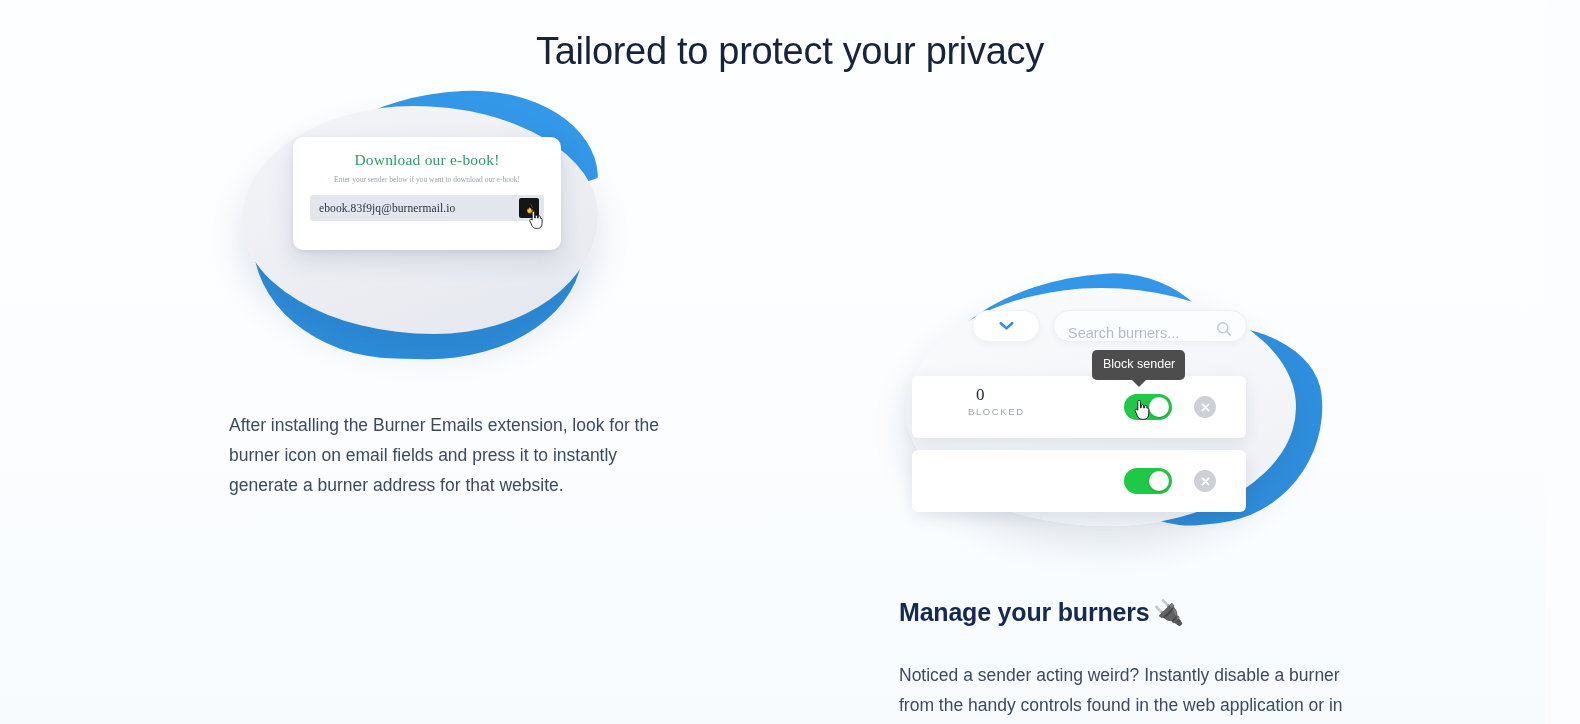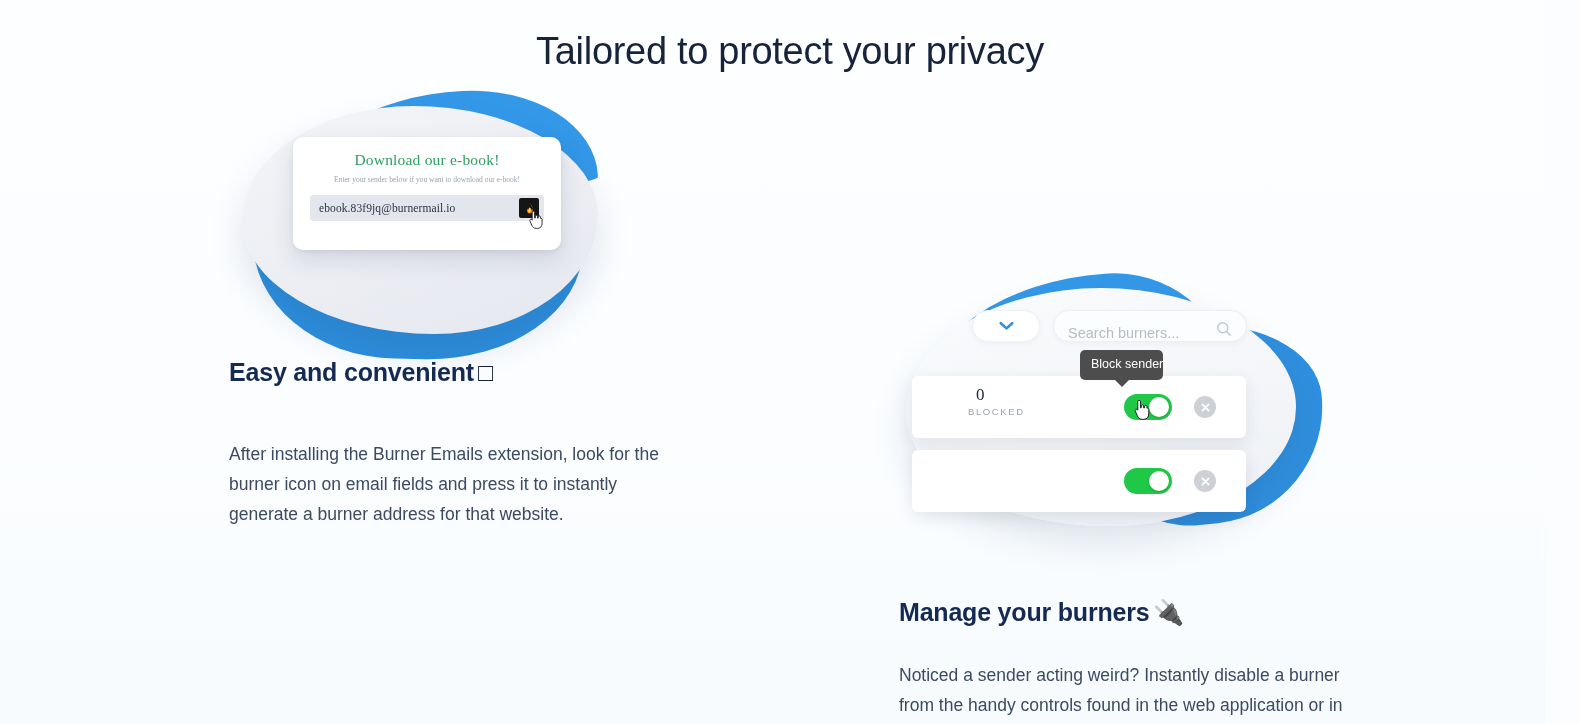--- a/index.html
+++ b/index.html
@@ -262,26 +262,26 @@
     border-radius: 50%;
     display: flex;
     align-items: center;
     justify-content: center;
   }
   #row-1 .del-btn { left: 282px; }
   #row-2 .del-btn { left: 282px; }
 
   .tooltip {
     position: absolute;
-    left: 184px; top: 78px;
+    left: 196px; top: 78px;
     background: #4d4d4d;
     color: #ffffff;
     font-size: 12.5px;
     line-height: 1;
-    padding: 8px 0 9px 11px;
+    padding: 8px 10px 9px 11px;
     border-radius: 5px;
     white-space: nowrap;
   }
   .tooltip::after {
     content: "";
     position: absolute;
     left: 50%;
     bottom: -7px;
     transform: translateX(-50%);
     border-left: 8px solid transparent;
@@ -320,23 +320,20 @@
         <span class="cursor-hand">
           <svg width="14" height="18" viewBox="0 0 14 18" aria-hidden="true">
             <path d="M3.2 1.4 C3.2 0.7 3.8 0.2 4.4 0.2 C5.1 0.2 5.6 0.7 5.6 1.4 L5.6 7.0 L6.3 7.0 L6.3 5.4 C6.3 4.8 6.8 4.3 7.4 4.3 C8.0 4.3 8.5 4.8 8.5 5.4 L8.5 7.1 L9.2 7.1 L9.2 5.9 C9.2 5.3 9.7 4.8 10.3 4.8 C10.9 4.8 11.4 5.3 11.4 5.9 L11.4 7.3 L12.0 7.3 C12.6 7.3 13.1 7.8 13.1 8.4 L13.1 12.4 C13.1 15.2 11.4 17.4 8.6 17.4 L7.2 17.4 C4.8 17.4 3.6 16.0 2.8 14.2 L0.9 10.0 C0.6 9.4 0.9 8.7 1.5 8.4 C2.1 8.1 2.8 8.4 3.1 9.0 L3.2 9.2 Z" fill="#ffffff" stroke="#1d1d1d" stroke-width="0.9" stroke-linejoin="round"></path>
           </svg>
         </span>
       </div>
     </div>
   </div>
 
   <div class="feature" id="feature-easy">
-    <h2 class="feature-title">
-      <span>Easy and convenient</span><span class="emoji">□</span>
-    </h2>
     <p class="feature-body">After installing the Burner Emails extension, look for the burner icon on email fields and press it to instantly generate a burner address for that website.</p>
   </div>
 
   <div class="illus" id="illus-burners">
     <div class="blob-top"></div>
     <div class="blob-right"></div>
     <div class="plate"></div>
 
     <div class="app-ui">
 

